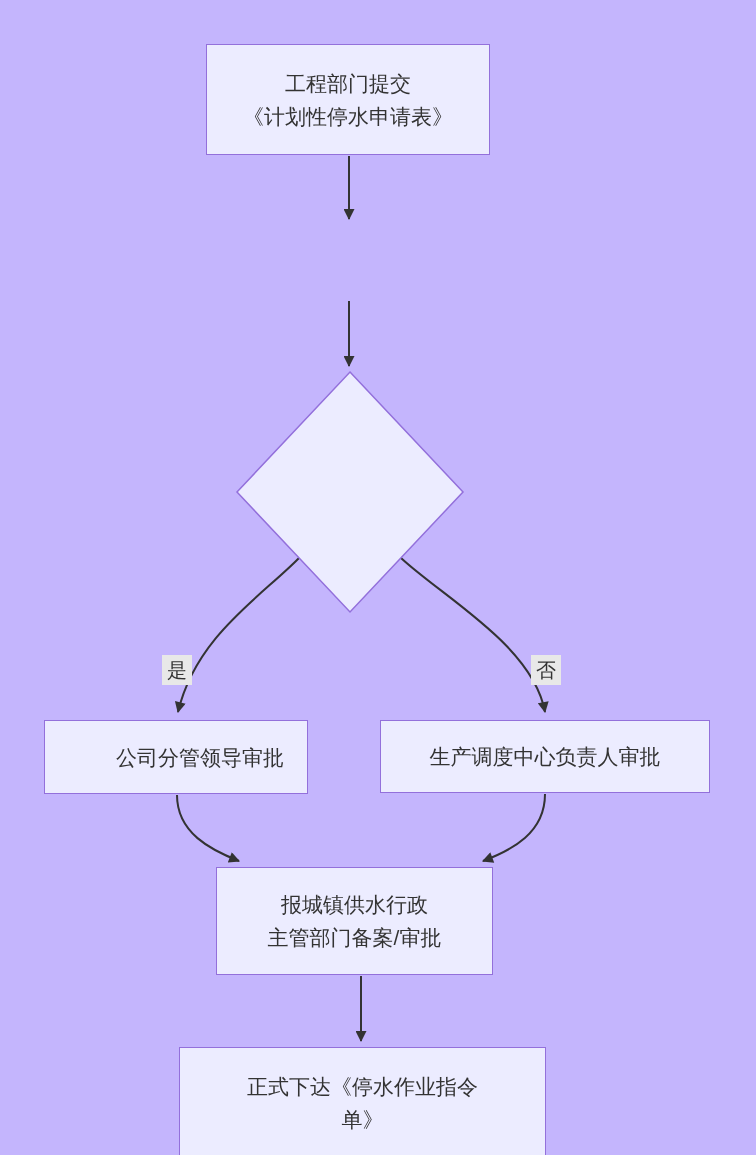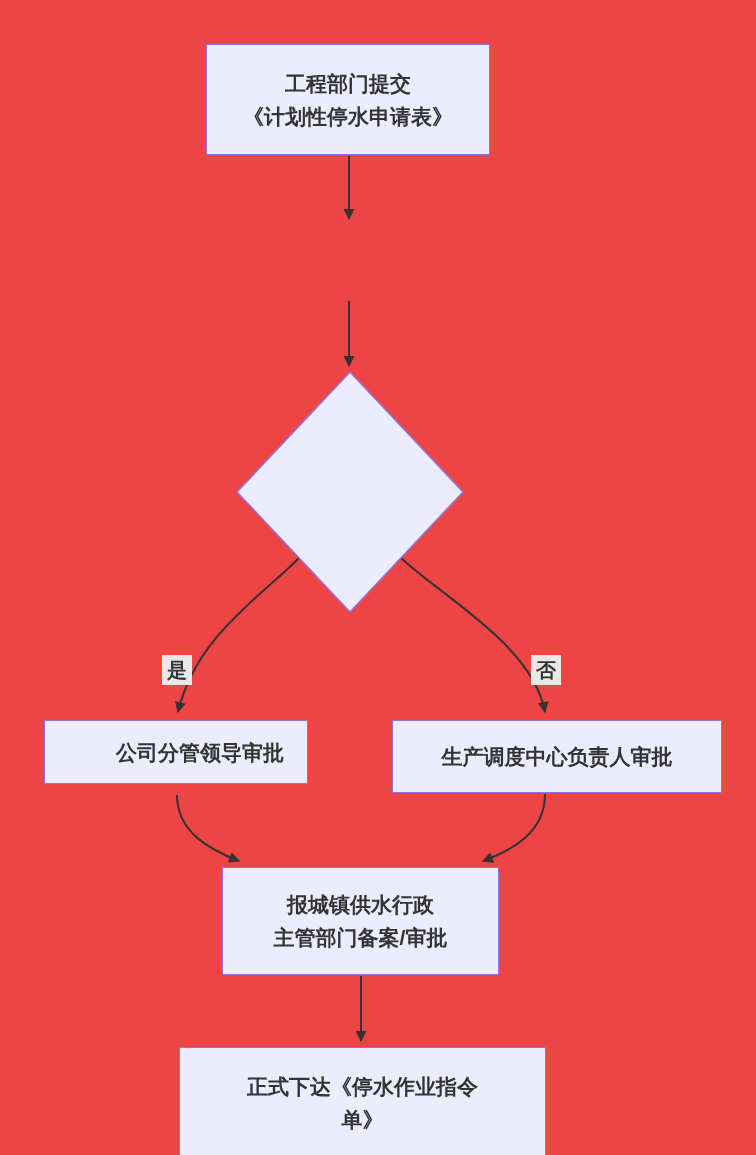--- a/index.html
+++ b/index.html
@@ -2,22 +2,21 @@
 <html><head>
 <meta charset="utf-8">
 <style>
   html, body { margin: 0; padding: 0; }
   body { font-family: "Liberation Sans", "DejaVu Sans", sans-serif; background: #ffffff; }
   #canvas {
     position: relative;
     width: 756px;
     height: 1155px;
     overflow: hidden;
-    background: #ef4444;
-    font-weight: bold;
+    background: #c4b5fd;
   }
   #edge-layer {
     position: absolute;
     left: 0; top: 0;
     width: 756px; height: 1155px;
   }
   .edge {
     fill: none;
     stroke: #333333;
     stroke-width: 2px;
@@ -31,23 +30,23 @@
     font-size: 21px;
     line-height: 33px;
     display: flex;
     align-items: center;
     justify-content: center;
     text-align: center;
     white-space: pre-line;
   }
   .node-submit        { left: 206px; top: 44px;   width: 284px; height: 111px; }
   .node-review        { left: 228px; top: 224px;  width: 240px; height: 76px;  }
-  .node-leader        { left: 44px;  top: 720px;  width: 264px; height: 64px; padding-left: 48px;  }
-  .node-head          { left: 392px; top: 720px;  width: 330px; height: 73px;  }
-  .node-report        { left: 222px; top: 867px;  width: 277px; height: 108px; }
+  .node-leader        { left: 44px;  top: 720px;  width: 264px; height: 74px; padding-left: 48px;  }
+  .node-head          { left: 380px; top: 720px;  width: 330px; height: 73px;  }
+  .node-report        { left: 216px; top: 867px;  width: 277px; height: 108px; }
   .node-order         { left: 179px; top: 1047px; width: 367px; height: 112px; }
   .diamond-label {
     position: absolute;
     left: 237px; top: 372px;
     width: 226px; height: 240px;
     display: flex;
     align-items: center;
     justify-content: center;
     text-align: center;
     color: #333333;

